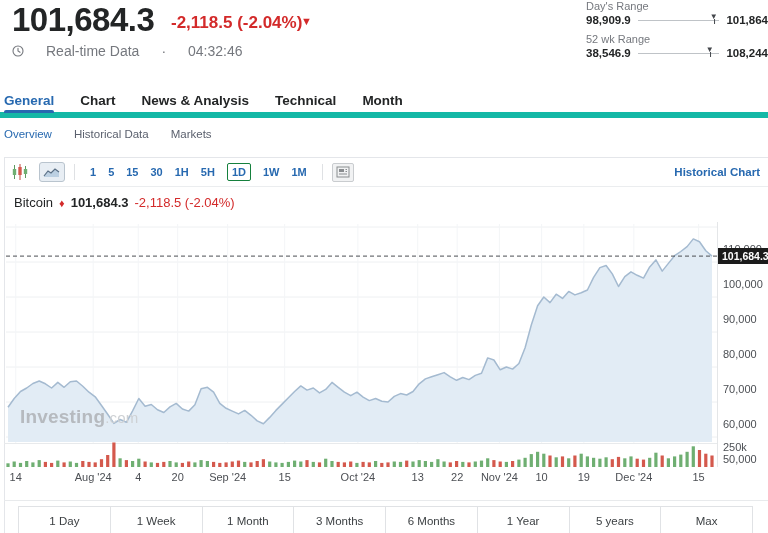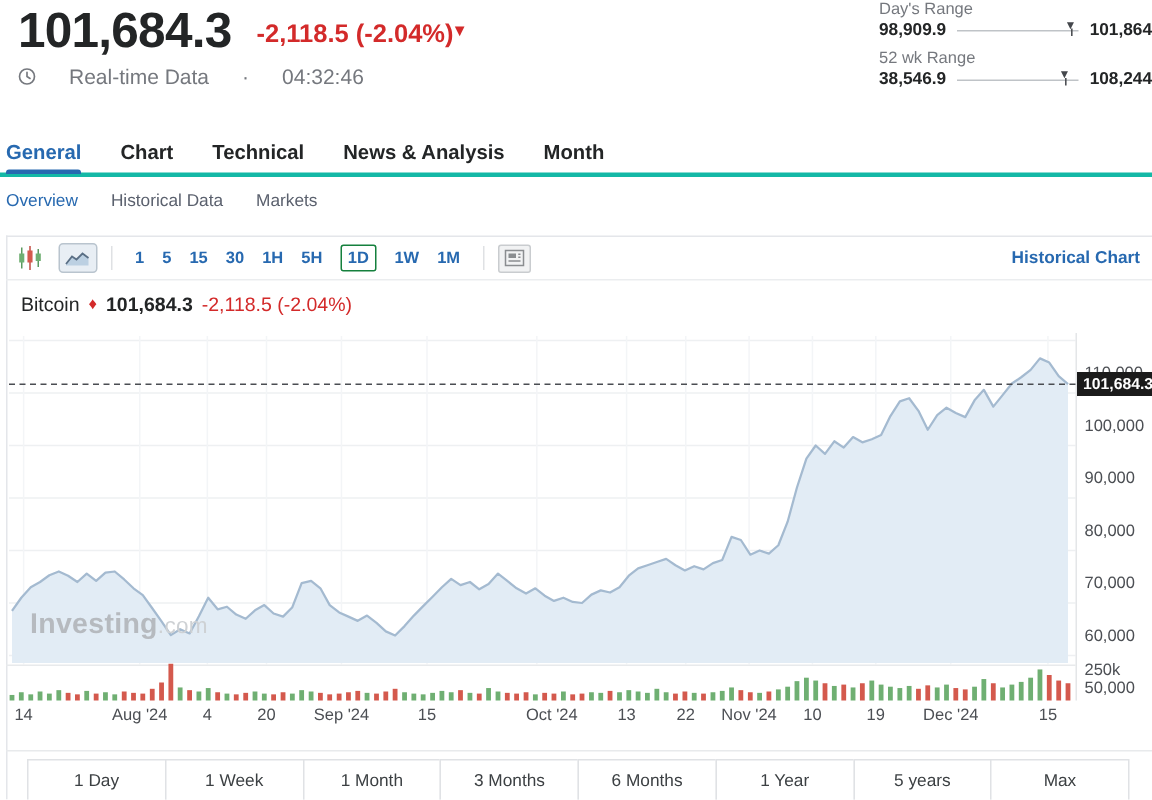--- a/index.html
+++ b/index.html
@@ -15,21 +15,21 @@
 
   #ranges { left:586px; top:0; width:182px; }
   .range-label { font-size:11px; color:#75787e; margin-bottom:2px; }
   .range-row { display:flex; align-items:center; font-size:11.5px; font-weight:700; color:#232526; margin-bottom:7px; }
   .range-track { flex:1; height:1px; background:#bfc3c7; margin:0 7px; position:relative; }
   .range-marker { position:absolute; top:-8px; font-size:8px; color:#44474c; transform:translateX(-50%); }
   .range-marker::after { content:""; position:absolute; left:50%; top:7px; width:1px; height:5px; background:#44474c; }
 
   
   #tabs { left:0; top:88px; width:768px; height:30px; display:flex; gap:26px; padding-left:4px;
-    border-bottom:3px solid #14b8a6; font-size:13.5px; font-weight:700; color:#232526; }
+    border-bottom:6px solid #14b8a6; font-size:13.5px; font-weight:700; color:#232526; }
   .tab { display:flex; align-items:center; height:100%; cursor:pointer; position:relative; }
   .tab.active { color:#2769b0; }
   .tab.active::after { content:""; position:absolute; left:0; right:0; bottom:-1px; height:3px; background:#2769b0; border-radius:2px 2px 0 0; }
 
   #subnav { left:4px; top:128px; display:flex; gap:22px; font-size:11.5px; color:#5b616e; }
   .subnav-item.active { color:#2769b0; }
 
   
   #panel { left:4px; top:157px; width:764px; height:376px; border-top:1px solid #e4e6ea; border-left:1px solid #e4e6ea; background:#fff; }
 
@@ -99,22 +99,22 @@
     <span class="range-track">
       <span class="range-marker" style="left:88%">▼</span>
     </span>
     <span>108,244</span>
   </div>
 </div>
 
 <div class="abs" id="tabs">
   <div class="tab active">General</div>
   <div class="tab">Chart</div>
+  <div class="tab">News &amp; Analysis</div>
   <div class="tab">Technical</div>
-  <div class="tab">News &amp; Analysis</div>
   <div class="tab">Month</div>
 </div>
 
 <div class="abs" id="subnav">
   <span class="subnav-item active">Overview</span>
   <span class="subnav-item">Historical Data</span>
   <span class="subnav-item">Markets</span>
 </div>
 
 <div class="abs" id="panel"></div>
@@ -317,21 +317,21 @@
     <div class="ytick" style="top: 326px;">80,000</div>
     <div class="ytick" style="top: 361px;">70,000</div>
     <div class="ytick" style="top: 396px;">60,000</div>
     <div class="ytick" style="top: 431px;">50,000</div>
     <div class="xtick" style="left: 15.744px; top: 471px;">14</div>
     <div class="xtick" style="left: 93.184px; top: 471px;">Aug '24</div>
     <div class="xtick" style="left: 138.24px; top: 471px;">4</div>
     <div class="xtick" style="left: 177.664px; top: 471px;">20</div>
     <div class="xtick" style="left: 227.648px; top: 471px;">Sep '24</div>
     <div class="xtick" style="left: 284.672px; top: 471px;">15</div>
-    <div class="xtick" style="left: 357.888px; top: 471px; margin-left: 10px;">Oct '24</div>
+    <div class="xtick" style="left: 357.888px; top: 471px;">Oct '24</div>
     <div class="xtick" style="left: 417.728px; top: 471px;">13</div>
     <div class="xtick" style="left: 457.152px; top: 471px;">22</div>
     <div class="xtick" style="left: 499.392px; top: 471px;">Nov '24</div>
     <div class="xtick" style="left: 541.632px; top: 471px;">10</div>
     <div class="xtick" style="left: 583.872px; top: 471px;">19</div>
     <div class="xtick" style="left: 633.856px; top: 471px;">Dec '24</div>
     <div class="xtick" style="left: 698.624px; top: 471px;">15</div>
     <div id="vol-label" class="abs" style="top: 441px;">250k</div>
   </div>
 <div class="abs" id="price-tag" style="top: 248.105px; background: rgb(27, 27, 27);">101,684.3</div>

